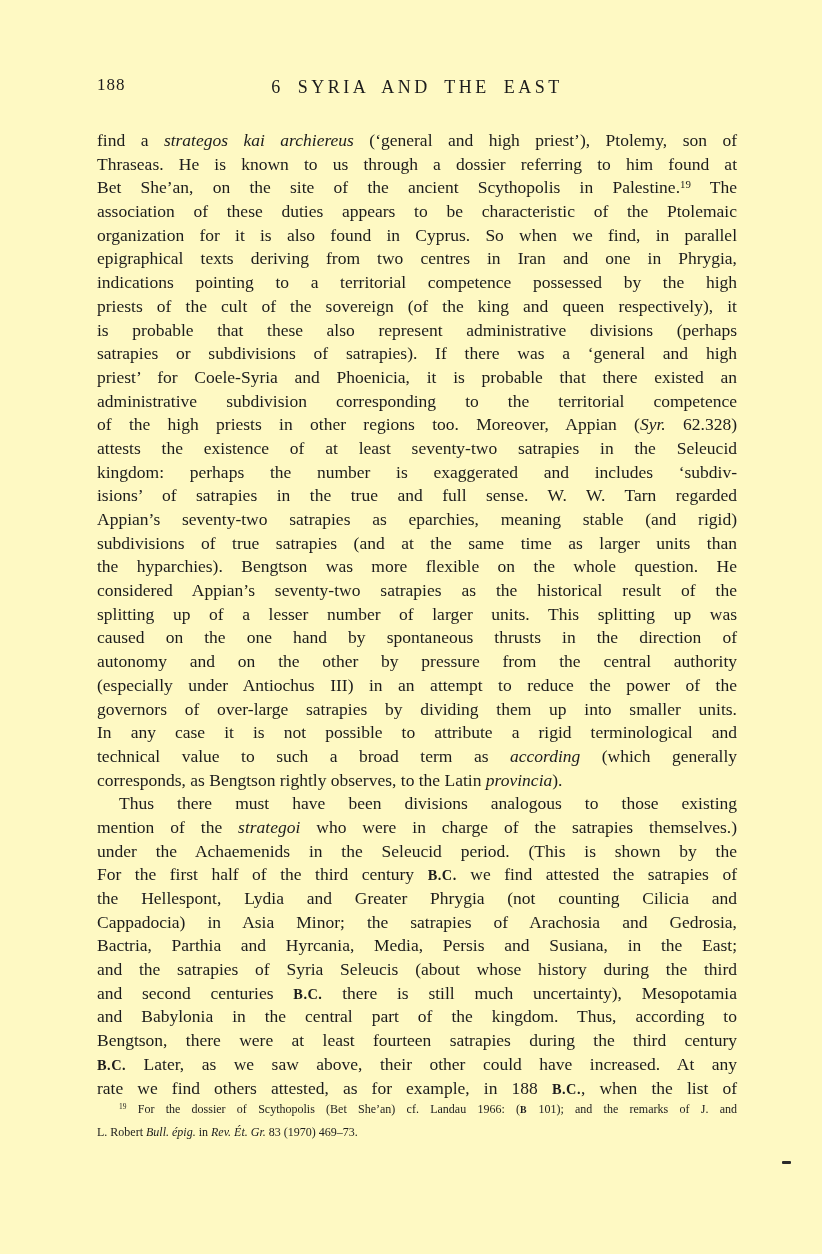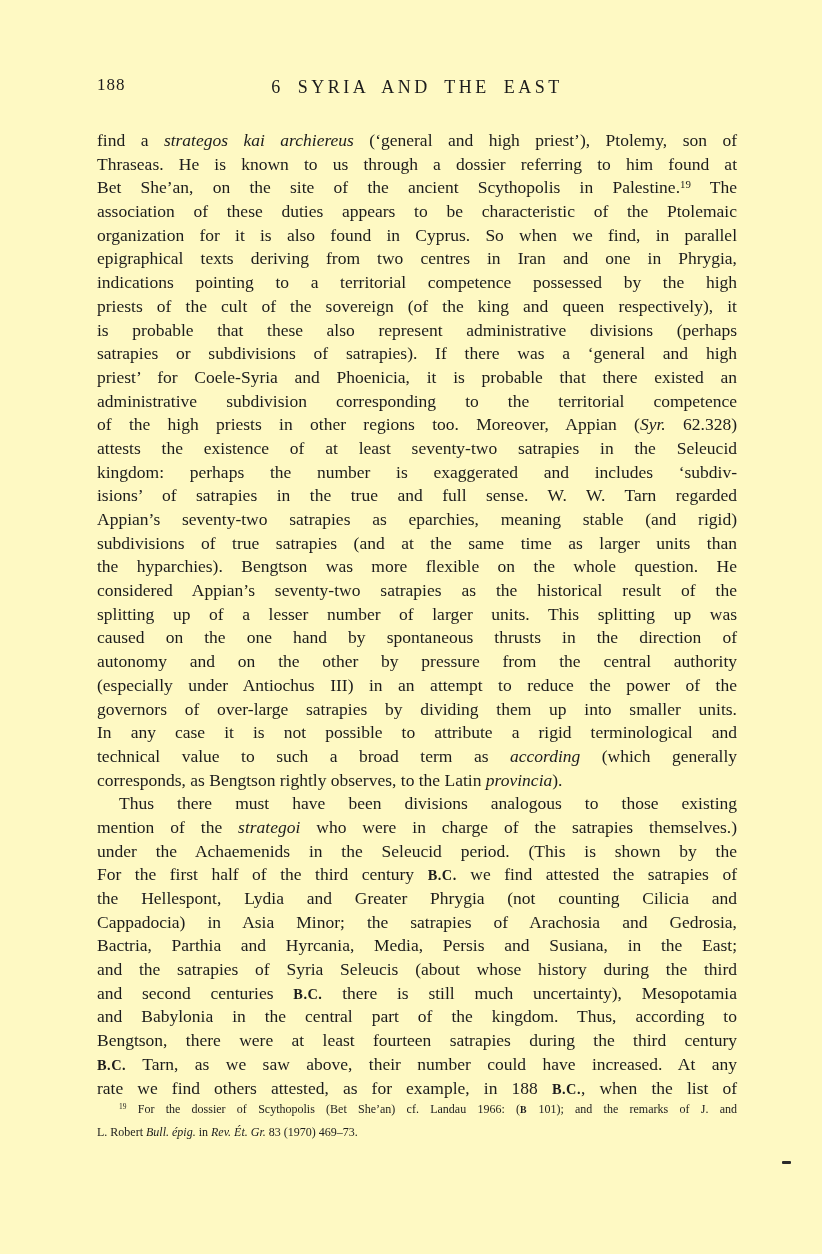--- a/index.html
+++ b/index.html
@@ -86,21 +86,21 @@
       <div class="line"><span>mention of the </span><span class="i">strategoi</span><span> who were in charge of the satrapies themselves.)</span></div>
       <div class="line"><span>under the Achaemenids in the Seleucid period. (This is shown by the</span></div>
       <div class="line"><span>For the first half of the third century </span><span class="sc">B.C.</span><span> we find attested the satrapies of</span></div>
       <div class="line"><span>the Hellespont, Lydia and Greater Phrygia (not counting Cilicia and</span></div>
       <div class="line"><span>Cappadocia) in Asia Minor; the satrapies of Arachosia and Gedrosia,</span></div>
       <div class="line"><span>Bactria, Parthia and Hyrcania, Media, Persis and Susiana, in the East;</span></div>
       <div class="line"><span>and the satrapies of Syria Seleucis (about whose history during the third</span></div>
       <div class="line"><span>and second centuries </span><span class="sc">B.C.</span><span> there is still much uncertainty), Mesopotamia</span></div>
       <div class="line"><span>and Babylonia in the central part of the kingdom. Thus, according to</span></div>
       <div class="line"><span>Bengtson, there were at least fourteen satrapies during the third century</span></div>
-      <div class="line"><span class="sc">B.C.</span><span> Tarn, as we saw above, their number could have increased. At any</span></div>
+      <div class="line"><span class="sc">B.C.</span><span> Later, as we saw above, their other could have increased. At any</span></div>
       <div class="line"><span>rate we find others attested, as for example, in 188 </span><span class="sc">B.C.</span><span>, when the list of</span></div>
     </div>
 
   <div class="footnote">
       <div class="line indent"><span class="sup">19</span><span> For the dossier of Scythopolis (Bet She’an) cf. Landau 1966: (</span><span class="sc">B</span><span> 101); and the remarks of J. and</span></div>
       <div class="line no-j"><span>L. Robert </span><span class="i">Bull. épig.</span><span> in </span><span class="i">Rev. Ét. Gr.</span><span> 83 (1970) 469–73.</span></div>
     </div>
 
   <div class="artifact"></div>
 

